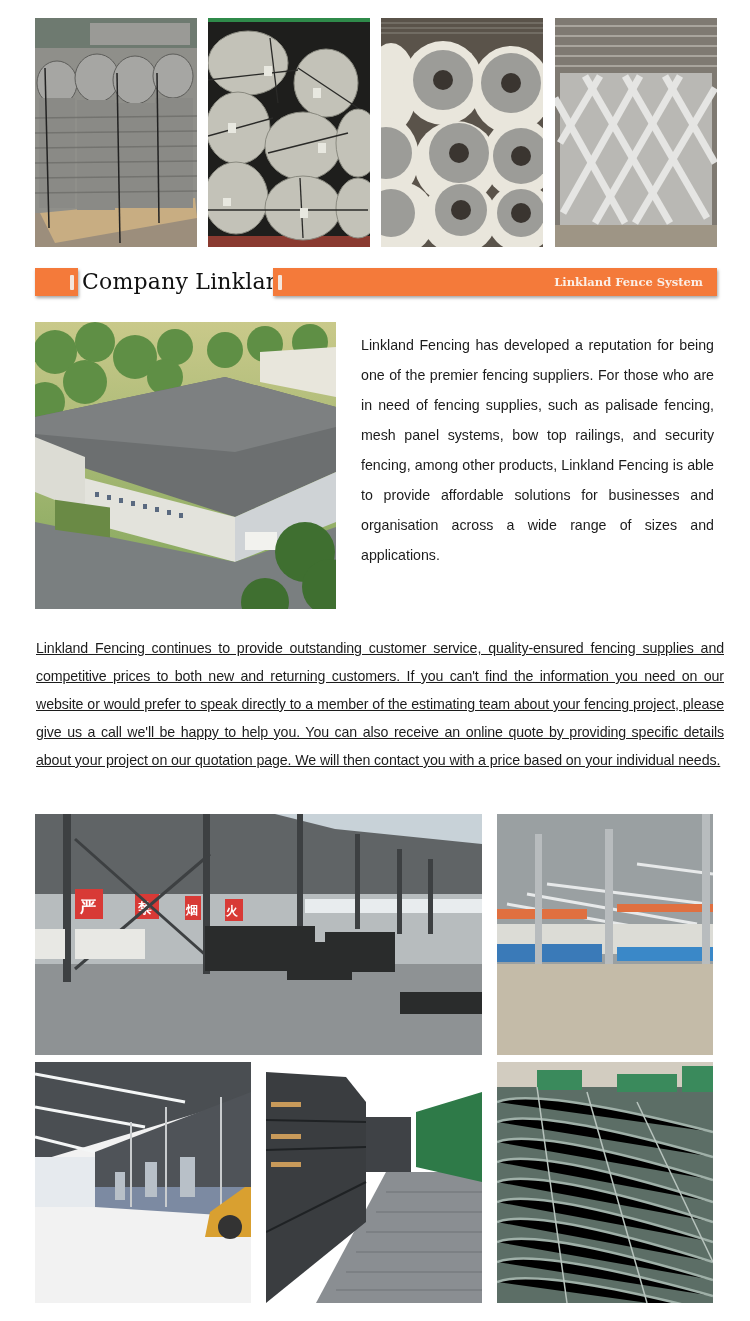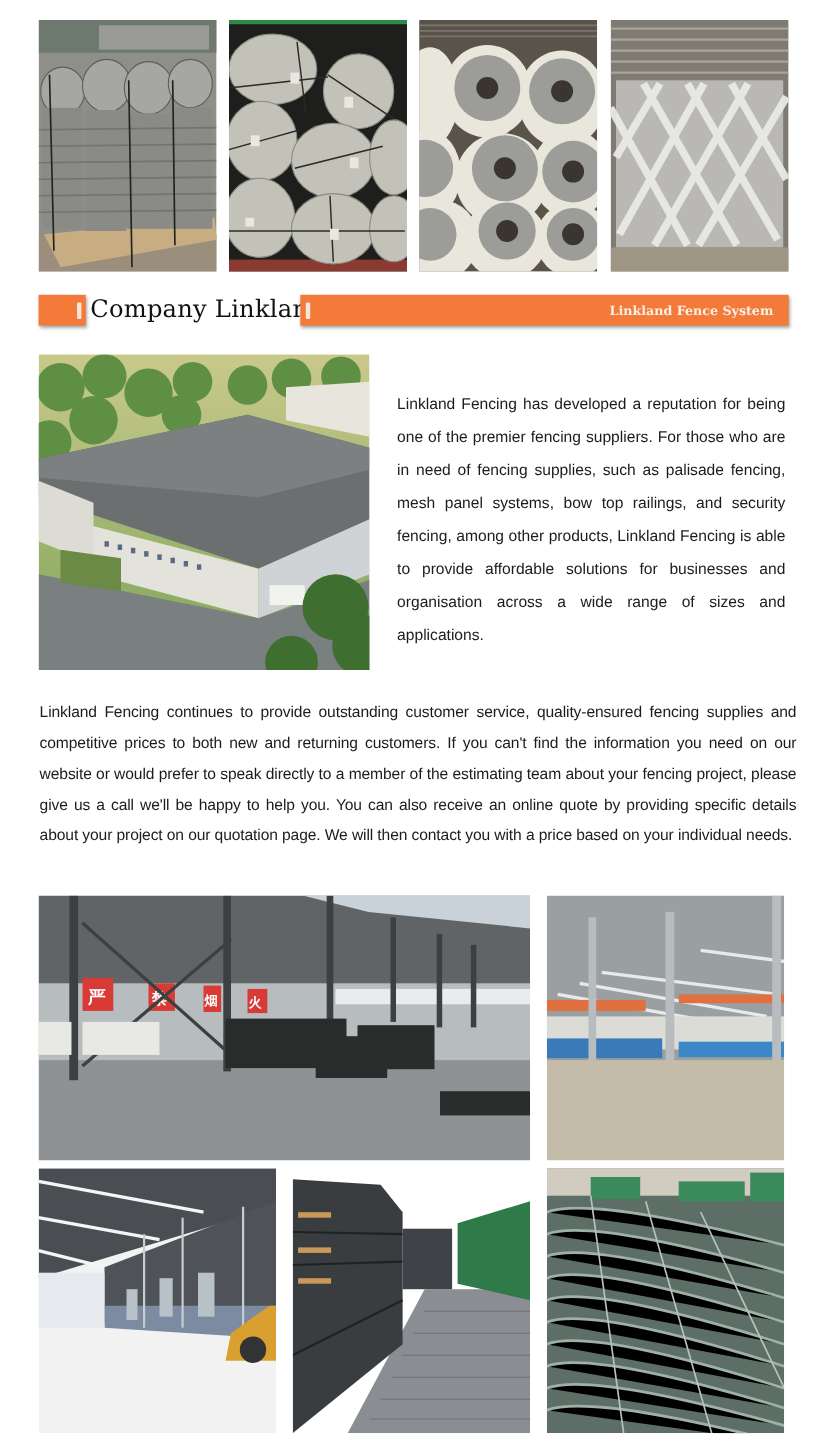--- a/index.html
+++ b/index.html
@@ -29,27 +29,28 @@
     font-family: "DejaVu Serif", "Liberation Serif", serif; font-size: 22px; color: #111;
     letter-spacing: 0.2px;
   }
   .banner-subtitle {
     position: absolute; right: 14px; top: 0; height: 28px; line-height: 28px;
     font-family: "DejaVu Serif", "Liberation Serif", serif; font-size: 11.5px; font-weight: bold;
     color: #fbeee5;
   }
 
   .intro-text {
-    position: absolute; left: 361px; top: 353px; width: 353px;
+    position: absolute; left: 361px; top: 330px; width: 353px;
     font-size: 14.2px; line-height: 30px; text-align: justify; color: #1c1c1c;
   }
   .body-text {
     position: absolute; left: 36px; top: 634px; width: 688px;
     font-size: 14.2px; line-height: 28px; text-align: justify; color: #1c1c1c;
     letter-spacing: -0.1px;
+    text-decoration: underline;
   }
 </style>
 </head>
 <body>
 
 <div class="photo" style="left:35px;top:18px;width:162px;height:229px;">
   <svg viewBox="0 0 162 229" preserveAspectRatio="none">
     <rect width="162" height="229" fill="#8f8f8a"></rect>
     <rect width="162" height="30" fill="#6e7a70"></rect>
     <rect x="55" y="5" width="100" height="22" fill="#9a9a96"></rect>

